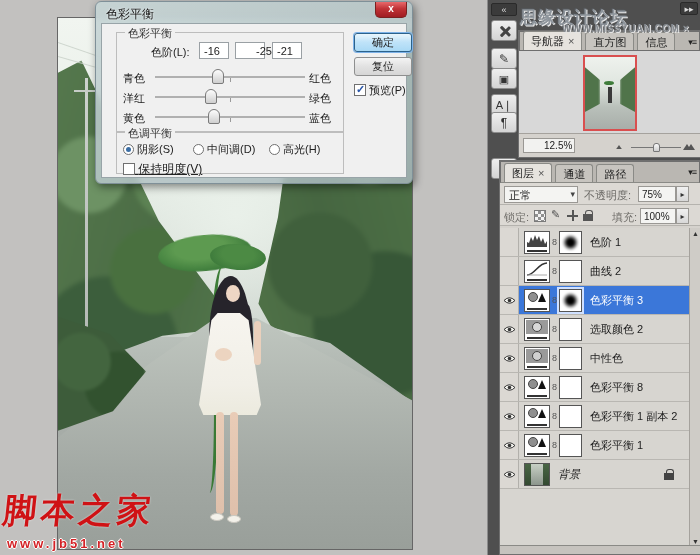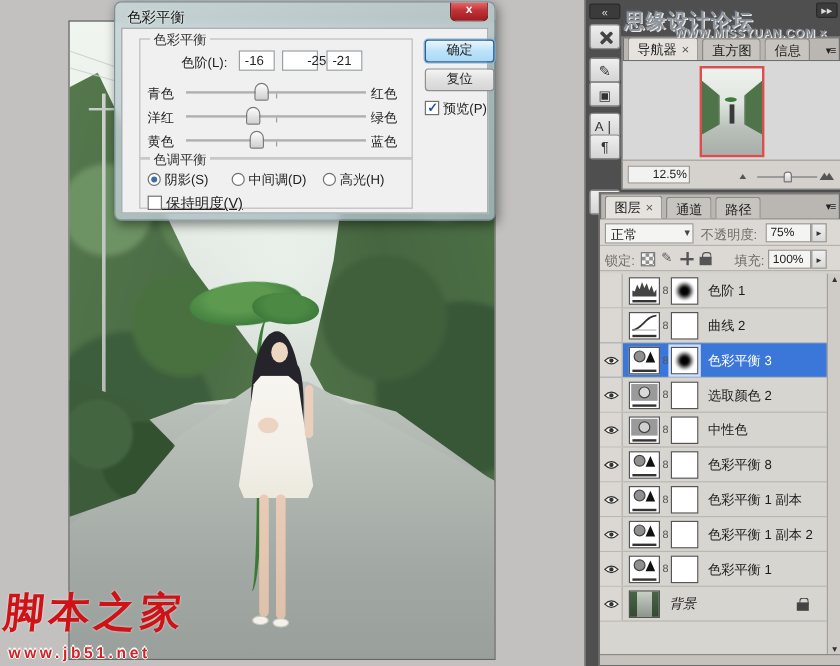--- a/index.html
+++ b/index.html
@@ -467,38 +467,20 @@
               <circle cx="8" cy="7" r="4.5" fill="#8f8f8f" stroke="#444"></circle>
               <path d="M13 12 L21 12 17 3 Z" fill="#111"></path>
             </svg>
           <div class="bar"></div>
         </div>
         <div class="link8"></div>
         <div class="mask-box"></div>
         <div class="lname">色彩平衡 8</div>
       </div>
 
-      <div class="lrow">
-        <div class="eye-cell">
-          <svg class="eye" viewBox="0 0 13 9">
-              <path d="M1 4.5 Q6.5 -1 12 4.5 Q6.5 10 1 4.5 Z" fill="#f5f5f0" stroke="#333"></path>
-              <circle cx="6.5" cy="4.5" r="1.8" fill="#333"></circle>
-            </svg>
-        </div>
-        <div class="thumb-box">
-          <svg width="24" height="16" viewBox="0 0 24 16">
-              <circle cx="8" cy="7" r="4.5" fill="#8f8f8f" stroke="#444"></circle>
-              <path d="M13 12 L21 12 17 3 Z" fill="#111"></path>
-            </svg>
-          <div class="bar"></div>
-        </div>
-        <div class="link8"></div>
-        <div class="mask-box"></div>
-        <div class="lname">色彩平衡 1 副本</div>
-      </div>
 
       <div class="lrow">
         <div class="eye-cell">
           <svg class="eye" viewBox="0 0 13 9">
               <path d="M1 4.5 Q6.5 -1 12 4.5 Q6.5 10 1 4.5 Z" fill="#f5f5f0" stroke="#333"></path>
               <circle cx="6.5" cy="4.5" r="1.8" fill="#333"></circle>
             </svg>
         </div>
         <div class="thumb-box">
           <svg width="24" height="16" viewBox="0 0 24 16">

